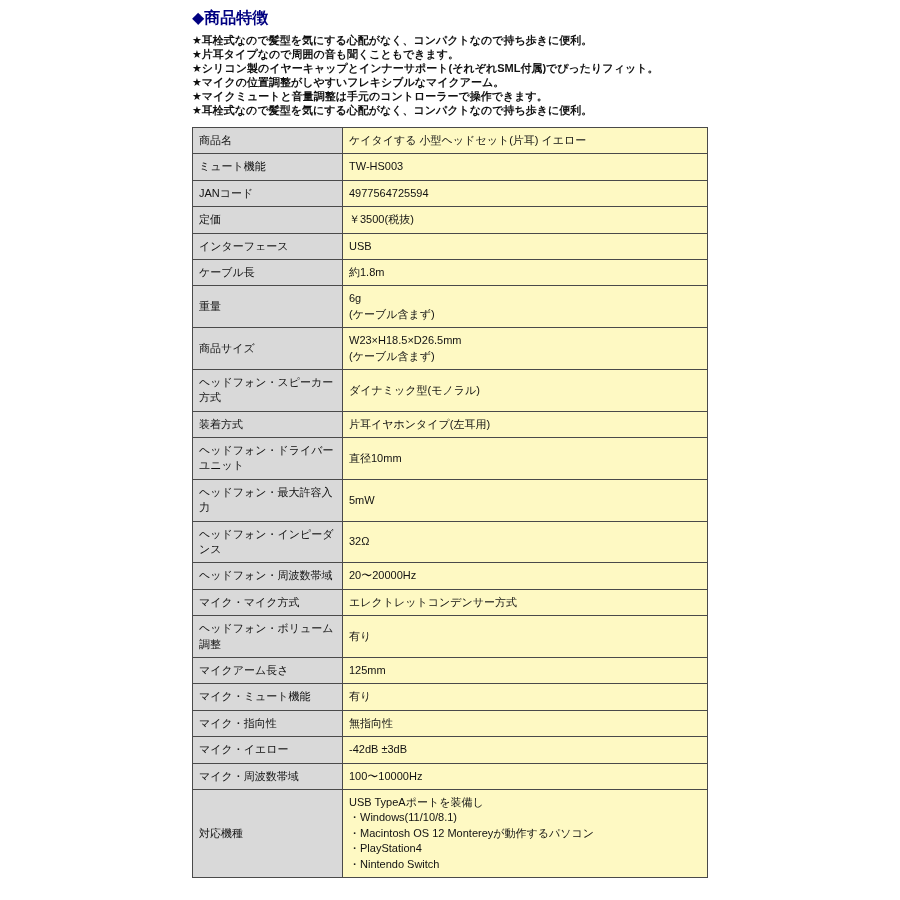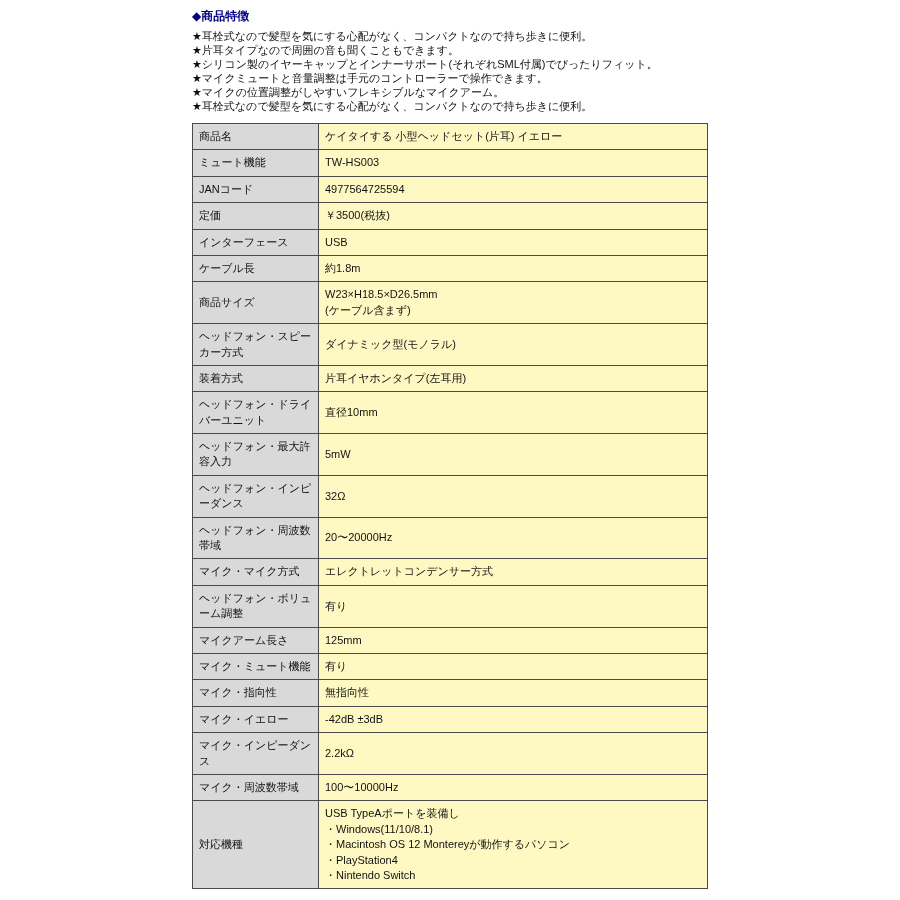--- a/index.html
+++ b/index.html
@@ -16,70 +16,71 @@
     overflow: hidden;
   }
   .page {
     width: 516px;
     margin: 0 auto;
     padding-top: 6px;
   }
   .section-heading {
     color: #000080;
     font-weight: bold;
-    font-size: 12px;
+    font-size: 16px;
     margin: 2px 0 4px 0;
   }
   .features-list {
     margin: 0 0 10px 0;
   }
   .feature-item {
     font-size: 11px;
     line-height: 14px;
     color: #111111;
     white-space: nowrap;
+    font-weight: bold;
   }
   .spec-table {
     width: 100%;
     border-collapse: collapse;
     table-layout: fixed;
     margin-top: 2px;
   }
   .spec-table td {
     border: 1px solid #4a4a4a;
     font-size: 11px;
     line-height: 1.4;
     padding: 5px 6px;
     vertical-align: middle;
     word-break: break-word;
   }
   .spec-label {
-    width: 126px;
+    width: 150px;
     background: #d9d9d9;
     color: #111111;
   }
   .spec-value {
     background: #fef9c3;
     white-space: pre-line;
     color: #111111;
   }
 </style>
 </head>
 <body>
 
 <div class="page">
 
   <div class="section-heading">◆商品特徴</div>
 
   <div class="features-list">
     <div class="feature-item">★耳栓式なので髪型を気にする心配がなく、コンパクトなので持ち歩きに便利。</div>
     <div class="feature-item">★片耳タイプなので周囲の音も聞くこともできます。</div>
     <div class="feature-item">★シリコン製のイヤーキャップとインナーサポート(それぞれSML付属)でぴったりフィット。</div>
+    <div class="feature-item">★マイクの位置調整がしやすいフレキシブルなマイクアーム。</div>
     <div class="feature-item">★マイクミュートと音量調整は手元のコントローラーで操作できます。</div>
-    <div class="feature-item">★マイクの位置調整がしやすいフレキシブルなマイクアーム。</div>
     <div class="feature-item">★耳栓式なので髪型を気にする心配がなく、コンパクトなので持ち歩きに便利。</div>
   </div>
 
 
   <table class="spec-table">
     <tbody>
       <tr>
         <td class="spec-label">商品名</td>
         <td class="spec-value">ケイタイする 小型ヘッドセット(片耳) イエロー</td>
       </tr>
@@ -95,20 +96,25 @@
         <td class="spec-label">定価</td>
         <td class="spec-value">￥3500(税抜)</td>
       </tr>
       <tr>
         <td class="spec-label">インターフェース</td>
         <td class="spec-value">USB</td>
       </tr>
       <tr>
         <td class="spec-label">ケーブル長</td>
         <td class="spec-value">約1.8m</td>
+      </tr>
+      <tr>
+        <td class="spec-label">重量</td>
+        <td class="spec-value">6g
+(ケーブル含まず)</td>
       </tr>
       <tr>
         <td class="spec-label">商品サイズ</td>
         <td class="spec-value">W23×H18.5×D26.5mm
 (ケーブル含まず)</td>
       </tr>
       <tr>
         <td class="spec-label">ヘッドフォン・スピーカー方式</td>
         <td class="spec-value">ダイナミック型(モノラル)</td>
       </tr>
@@ -150,24 +156,20 @@
       </tr>
       <tr>
         <td class="spec-label">マイク・指向性</td>
         <td class="spec-value">無指向性</td>
       </tr>
       <tr>
         <td class="spec-label">マイク・イエロー</td>
         <td class="spec-value">-42dB ±3dB</td>
       </tr>
       <tr>
-        <td class="spec-label">マイク・インピーダンス</td>
-        <td class="spec-value">2.2kΩ</td>
-      </tr>
-      <tr>
         <td class="spec-label">マイク・周波数帯域</td>
         <td class="spec-value">100〜10000Hz</td>
       </tr>
       <tr>
         <td class="spec-label">対応機種</td>
         <td class="spec-value">USB TypeAポートを装備し
 ・Windows(11/10/8.1)
 ・Macintosh OS 12 Montereyが動作するパソコン
 ・PlayStation4
 ・Nintendo Switch</td>

